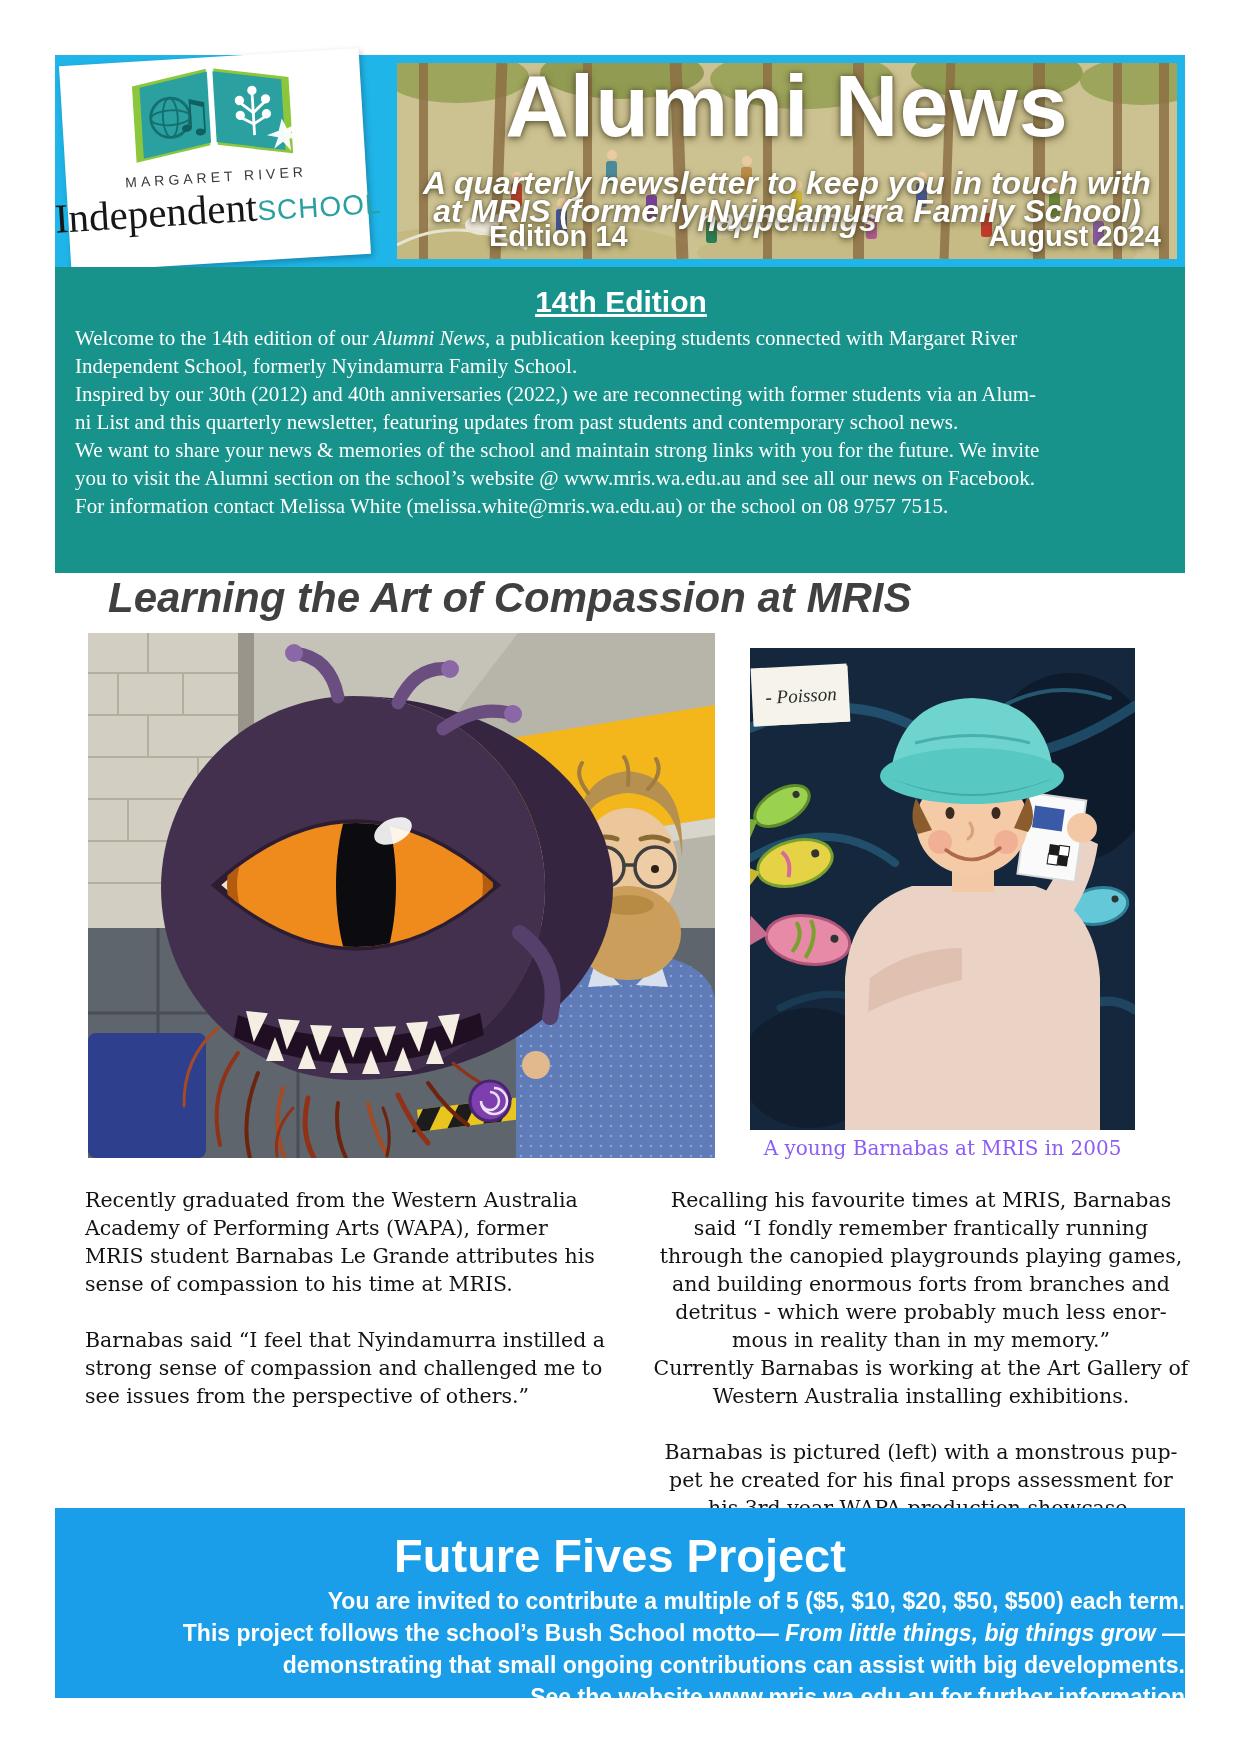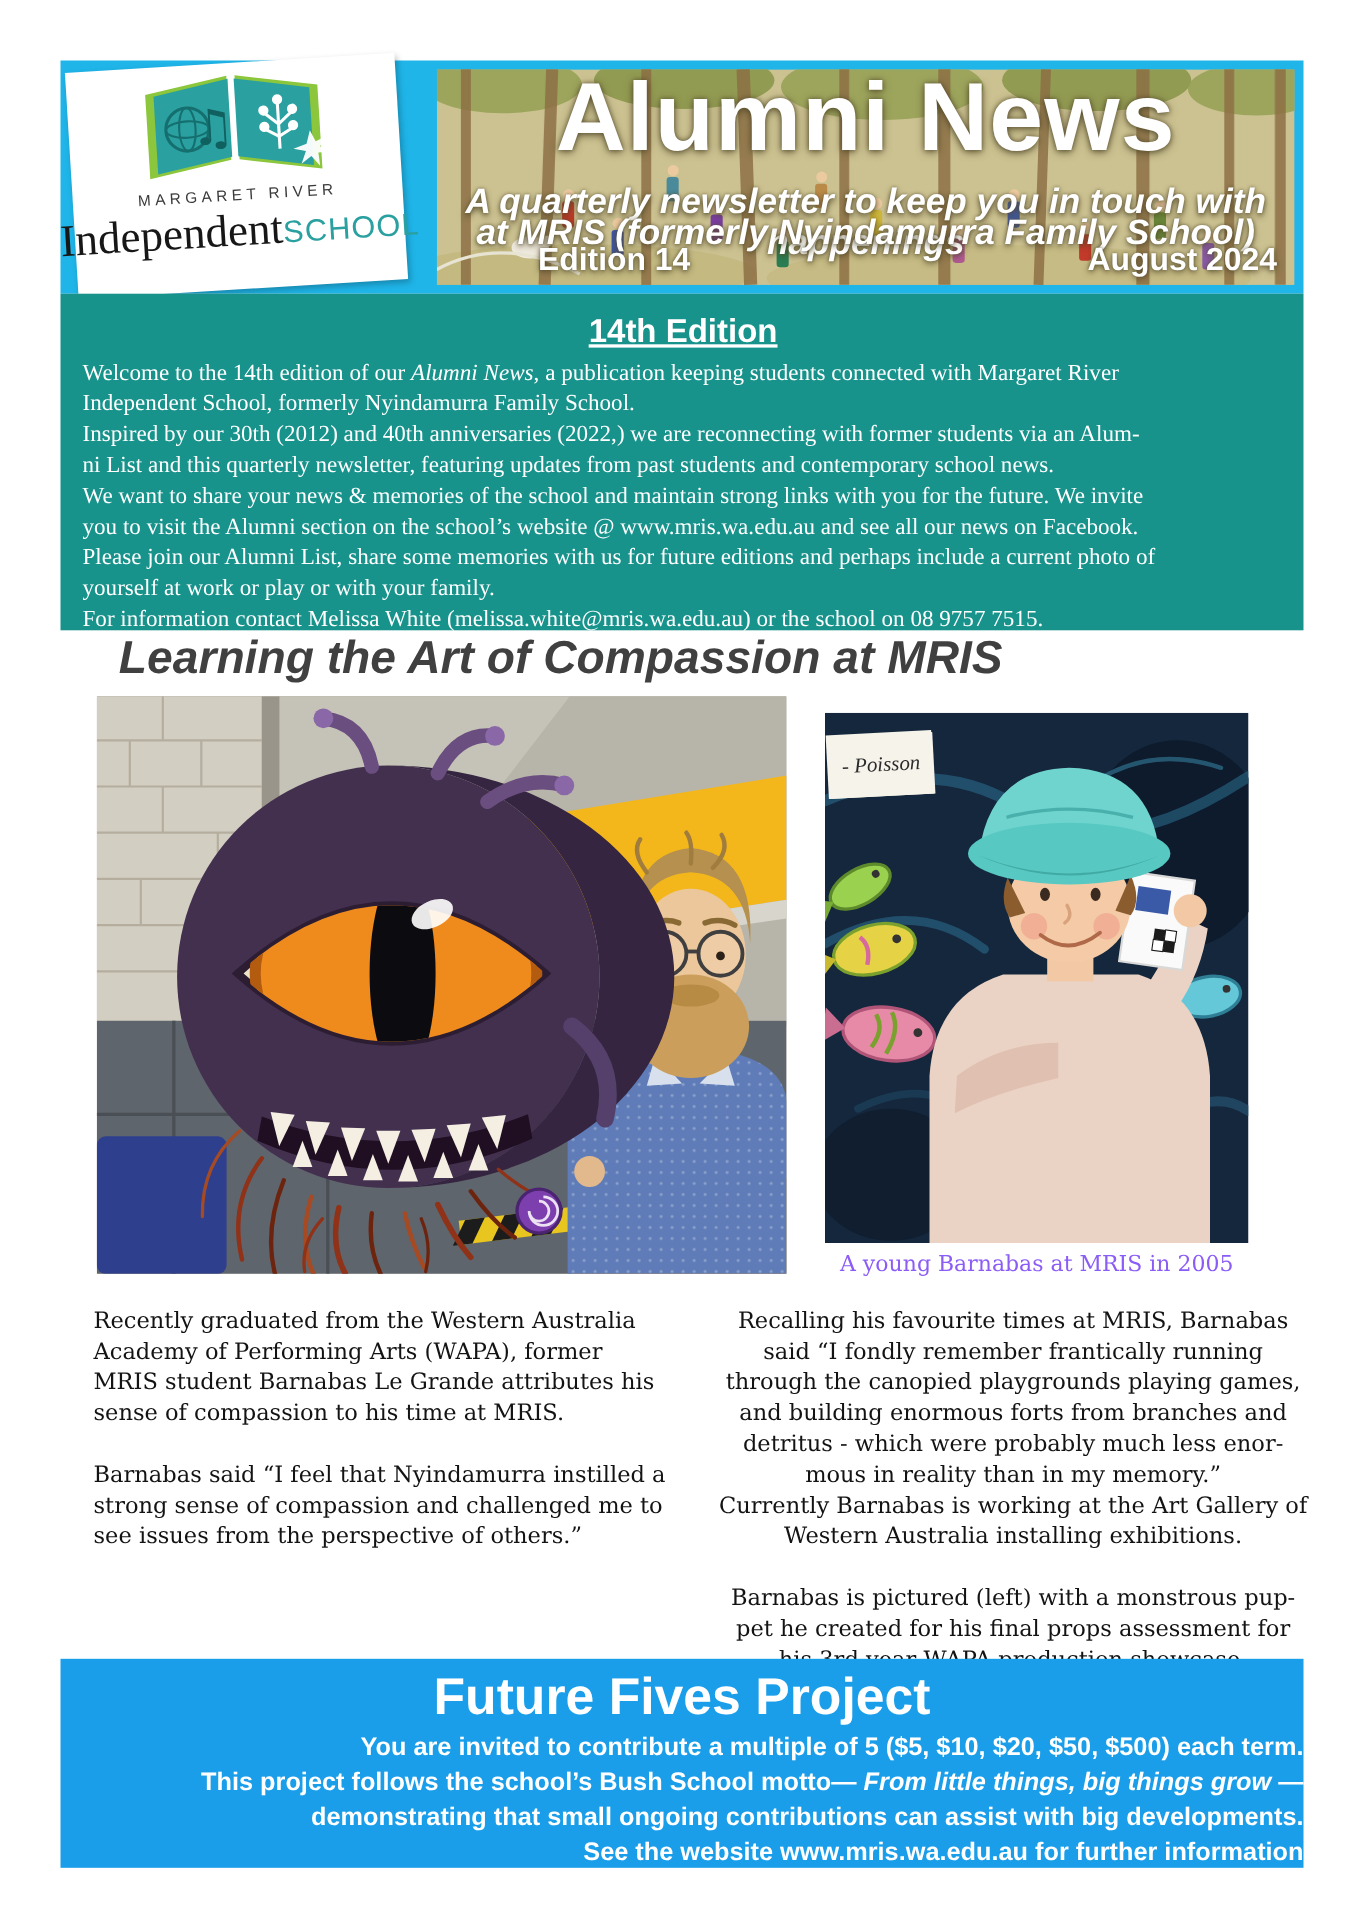--- a/index.html
+++ b/index.html
@@ -52,21 +52,21 @@
            font-family:"DejaVu Serif",serif;font-size:20px;color:#8b5cf6;}
 
   .col{position:absolute;top:1186px;font-family:"DejaVu Serif",serif;font-size:20.5px;
        line-height:28px;color:#131313;}
   .col p{margin:0 0 28px 0;white-space:pre-line;}
   .col-left{left:85px;width:568px;}
   .col-right{left:645px;width:552px;text-align:center;}
 
   
   .footer{position:absolute;left:55px;top:1508px;width:1130px;height:190px;background:#1a9ee9;
-          color:#ffffff;text-align:center;box-sizing:border-box;padding-top:5px;}
+          color:#ffffff;text-align:center;box-sizing:border-box;padding-top:19px;}
   .footer-title{font-size:47px;font-weight:bold;line-height:58px;}
   .footer-line{font-size:23px;font-weight:bold;line-height:32px;text-align:right;}
 </style>
 </head>
 <body>
 
 <div class="page">
 
   <div class="header-box">
 
@@ -173,22 +173,20 @@
   </div>
 
   <div class="intro">
     <div class="intro-heading">14th Edition</div>
     <p><span>Welcome to the 14th edition of our </span><span class="ital">Alumni News</span><span>, a publication keeping students connected with Margaret River
 Independent School,  formerly Nyindamurra Family School.</span></p>
     <p>Inspired by our 30th  (2012) and 40th anniversaries (2022,)  we are reconnecting with former students via an Alum-
 ni List and this quarterly newsletter, featuring updates from past students and contemporary school news.</p>
     <p>We want to share your news &amp; memories of the school and maintain strong links with you for the future. We invite
 you to visit the Alumni section on the school’s website @ www.mris.wa.edu.au and see all our news on Facebook.</p>
-    <p>Please join our Alumni List, share some memories with us for future editions and perhaps include a current photo of
-yourself at work or play or with your family.</p>
     <p>For information contact Melissa White (melissa.white@mris.wa.edu.au) or the school on 08 9757 7515.</p>
   </div>
 
   <div class="article-heading">Learning the Art of Compassion at MRIS</div>
 
   <div class="photo-left">
     <svg viewBox="0 0 627 525">
       <defs>
         <pattern id="dots" width="10" height="10" patternUnits="userSpaceOnUse">
           <circle cx="3" cy="3" r="1.3" fill="#dfe6f2" opacity="0.7"></circle>

